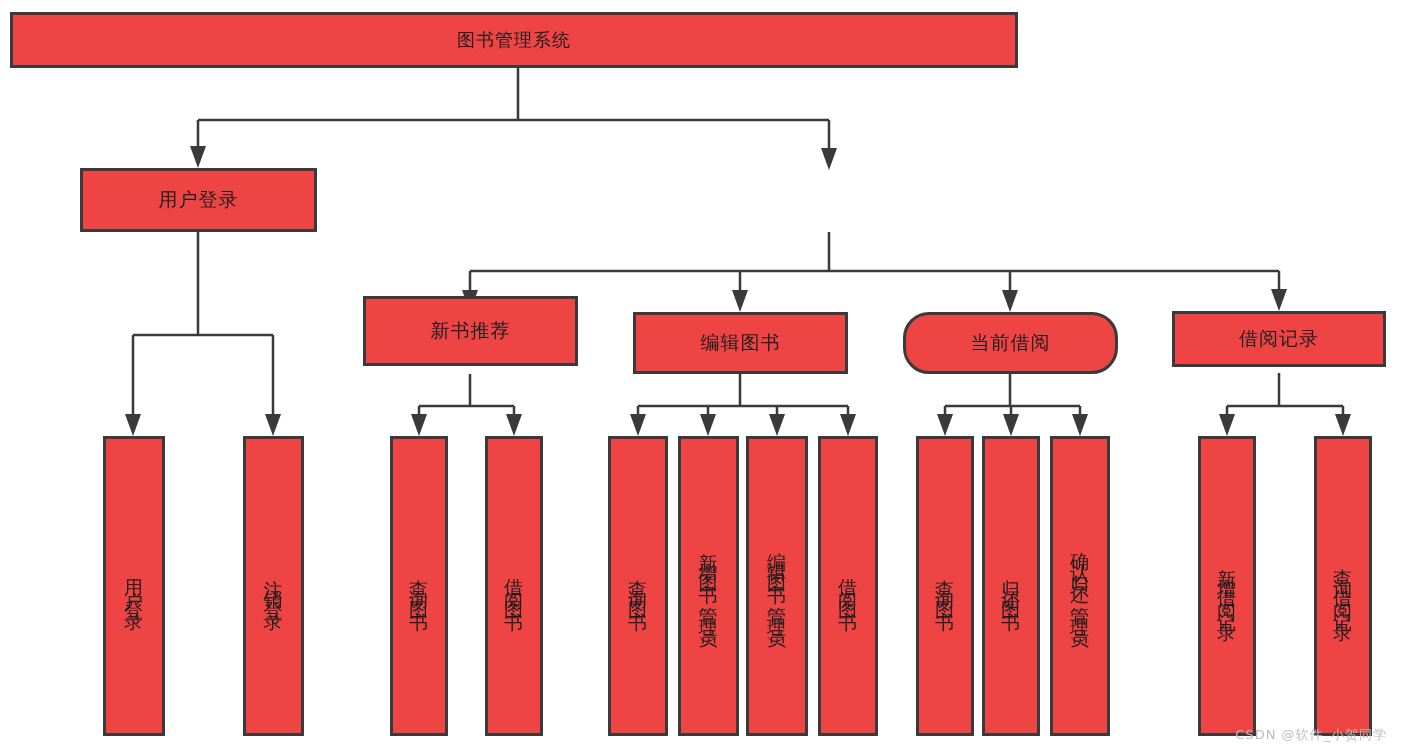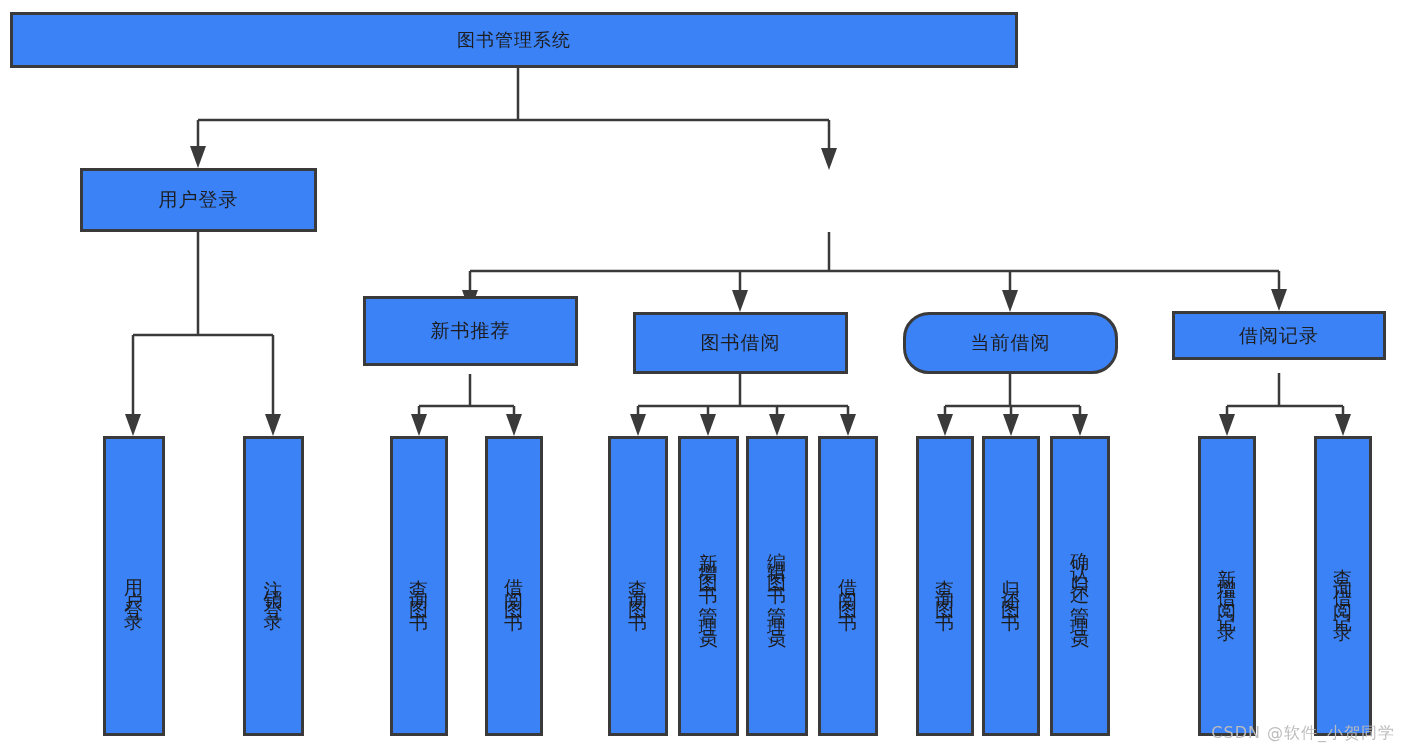--- a/index.html
+++ b/index.html
@@ -14,21 +14,21 @@
   #connectors {
     position: absolute;
     left: 0; top: 0;
     width: 1405px; height: 747px;
     pointer-events: none;
   }
   .box {
     position: absolute;
     box-sizing: border-box;
     border: 3px solid var(--line, #3a3a3a);
-    background: #3b82f6;
+    background: #ef4444;
     color: var(--text, #1d1d1f);
     display: flex;
     align-items: center;
     justify-content: center;
   }
   .hbox {
     font-size: 19px;
     letter-spacing: 1px;
     white-space: nowrap;
   }
@@ -37,23 +37,23 @@
   }
   .vbox {
     writing-mode: vertical-rl;
     text-orientation: mixed;
     font-size: 19px;
     line-height: 1;
     letter-spacing: 11px;
   }
   .watermark {
     position: absolute;
-    right: 10px;
+    right: 18px;
     bottom: 3px;
-    font-size: 16px;
+    font-size: 13px;
     color: var(--wm, #bdbdbd);
     letter-spacing: 1px;
     white-space: nowrap;
     margin-top: 20px;
   }
 </style>
 </head>
 <body>
 
 <div id="stage">
@@ -85,23 +85,23 @@
       <path d="M1279 373 V406 M1227 406 H1343 M1227 406 V418 M1343 406 V418" fill="none" stroke="#3a3a3a" stroke-width="2.5"></path>
       <polygon points="1227,436 1219,414 1235,414" fill="#3a3a3a"></polygon>
       <polygon points="1343,436 1335,414 1351,414" fill="#3a3a3a"></polygon>
     </svg>
 
   <div class="box hbox root" style="left:10px; top:12px; width:1008px; height:56px;">图书管理系统</div>
 
   <div class="box hbox" style="left:80px; top:168px; width:237px; height:64px;">用户登录</div>
 
   <div class="box hbox" style="left:363px; top:296px; width:215px; height:70px;">新书推荐</div>
-  <div class="box hbox" style="left:633px; top:312px; width:215px; height:62px;">图书借阅</div>
+  <div class="box hbox" style="left:633px; top:312px; width:215px; height:62px;">编辑图书</div>
   <div class="box hbox" style="left:903px; top:312px; width:215px; height:62px;border-radius:26px;">当前借阅</div>
-  <div class="box hbox" style="left:1172px; top:311px; width:214px; height:49px;">借阅记录</div>
+  <div class="box hbox" style="left:1172px; top:311px; width:214px; height:56px;">借阅记录</div>
 
   <div class="box vbox" style="left:103px; top:436px; width:62px; height:300px;">用户登录</div>
   <div class="box vbox" style="left:243px; top:436px; width:61px; height:300px;">注销登录</div>
 
   <div class="box vbox" style="left:390px; top:436px; width:58px; height:300px;">查询图书</div>
   <div class="box vbox" style="left:485px; top:436px; width:58px; height:300px;">借阅图书</div>
 
   <div class="box vbox" style="left:608px; top:436px; width:60px; height:300px;">查询图书</div>
   <div class="box vbox" style="left:678px; top:436px; width:61px; height:300px;">新增图书（管理员）</div>
   <div class="box vbox" style="left:746px; top:436px; width:62px; height:300px;">编辑图书（管理员）</div>

